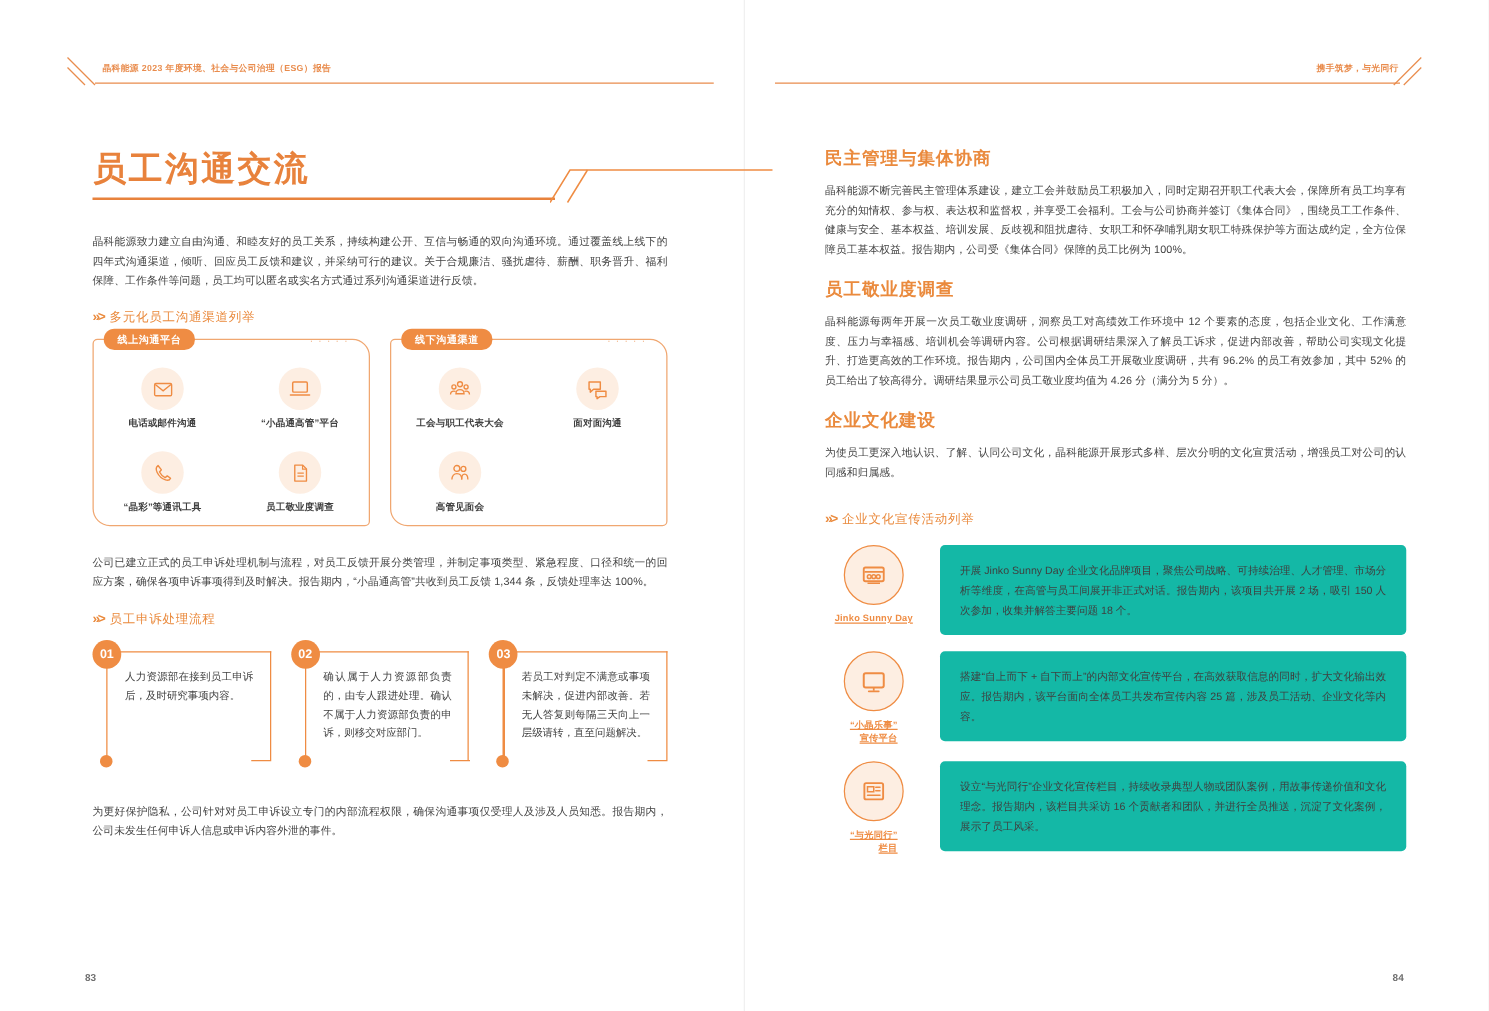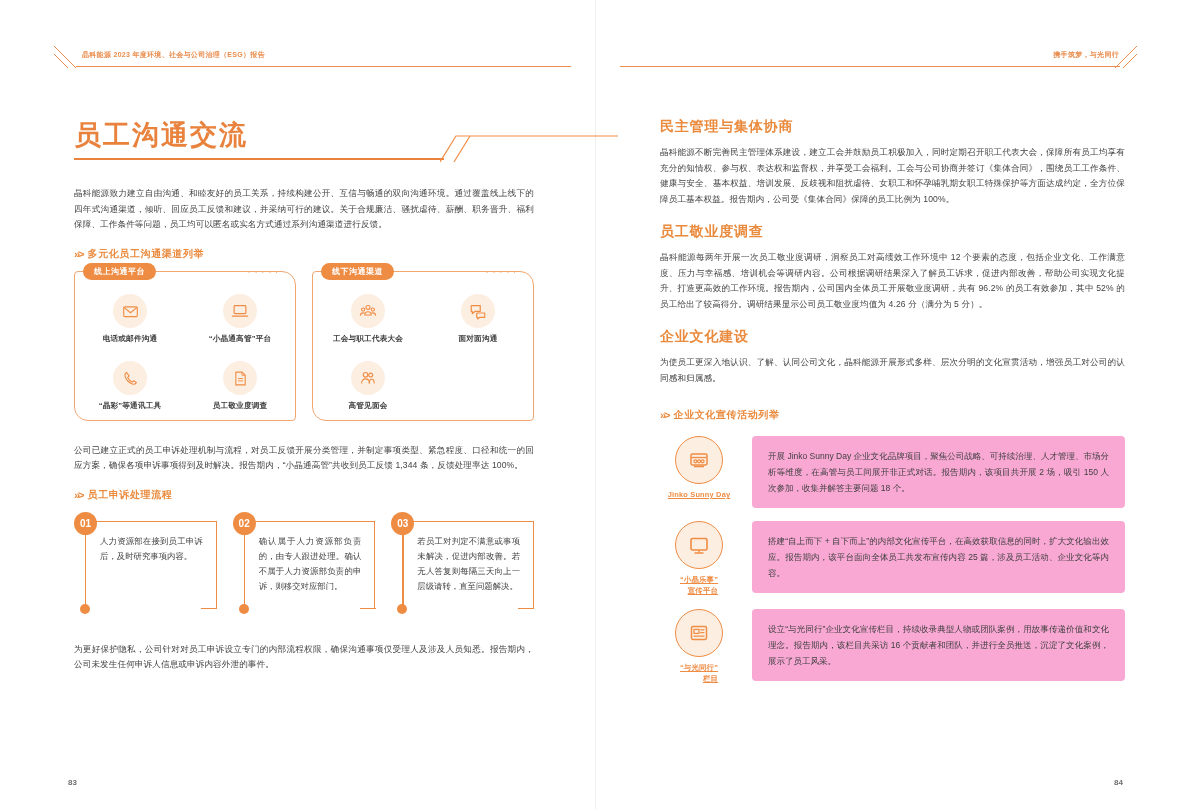--- a/index.html
+++ b/index.html
@@ -56,21 +56,21 @@
     letter-spacing:.8px;
   }
   p.body{
     margin:0 0 10px 0;font-size:8.6px;line-height:15.5px;color:#434343;
     text-align:justify;letter-spacing:.1px;
   }
   .sub-label{
     display:flex;align-items:center;gap:5px;margin:14px 0 10px 0;
   }
   .sub-label .chev{color:#ea8a3d;font-size:11px;font-weight:bold;letter-spacing:-2px;}
-  .sub-label .txt{color:#ea8a3d;font-size:10px;font-weight:bold;letter-spacing:.6px;}
+  .sub-label .txt{color:#ea8a3d;font-size:10px;font-weight:normal;letter-spacing:.6px;}
 
   
   .channels{display:flex;gap:16px;margin-top:4px;}
   .chan-card{
     position:relative;width:241px;height:148px;
     border:1.2px solid #f0a771;border-radius:4px 14px 4px 14px;
     background:#fff;
   }
   .chan-tag{
     position:absolute;left:8px;top:-9px;height:17px;padding:0 11px;
@@ -129,21 +129,21 @@
   .act-circle{
     width:46px;height:46px;border-radius:50%;border:1.4px solid #ef8c43;
     background:#fdeee2;display:flex;align-items:center;justify-content:center;
   }
   .act-circle svg{display:block;}
   .act-caption{
     font-size:7.4px;font-weight:bold;color:#ef8c43;text-align:right;
     line-height:11px;letter-spacing:.2px;text-decoration:underline;
   }
   .act-body{
-    flex:1;background:#f9a8d4;border-radius:4px;padding:12px 16px;
+    flex:1;background:#14b8a6;border-radius:4px;padding:12px 16px;
     font-size:8.5px;line-height:16px;color:#3f3f3f;text-align:justify;
     min-height:48px;box-sizing:border-box;
   }
 
   
   .pg{
     position:absolute;bottom:22px;font-size:8px;color:#6e6e6e;font-weight:bold;
   }
   .pg-left{left:68px;}
   .pg-right{right:68px;padding-left:36px;}

